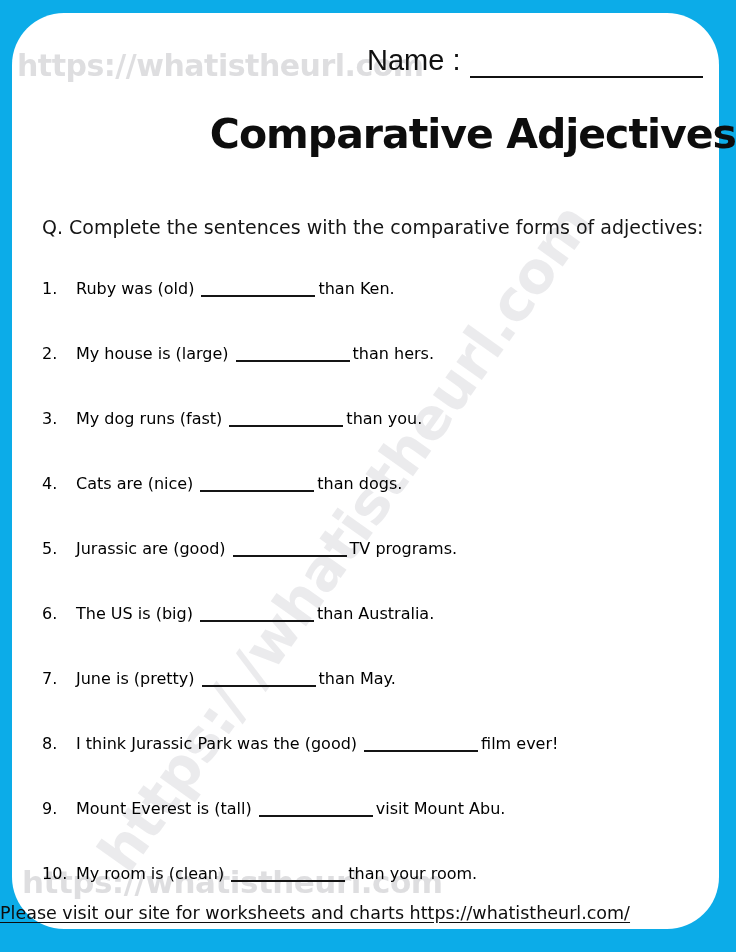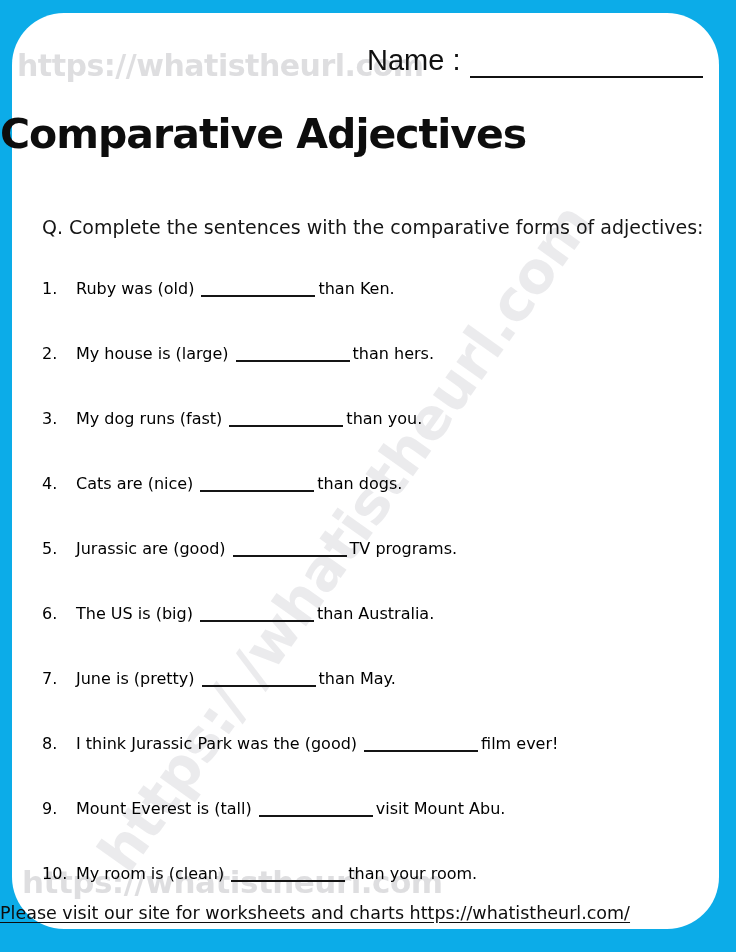--- a/index.html
+++ b/index.html
@@ -61,21 +61,21 @@
     display: inline-block;
     width: 233px;
     height: 34px;
     margin-left: 10px;
     border-bottom: 2px solid #111;
   }
   .title {
     position: absolute;
     left: 0; top: 110px;
     width: 736px;
-    text-align: left;
+    text-align: right;
     font-size: 41px;
     font-weight: 700;
     letter-spacing: -1px;
     color: #0d0d0d;
     z-index: 2;
   }
   .instruction {
     position: absolute;
     left: 42px; top: 216px;
     font-size: 19px;

